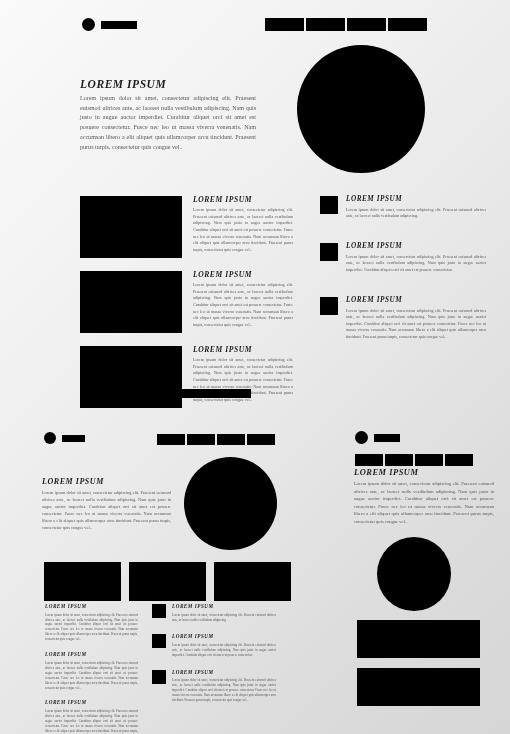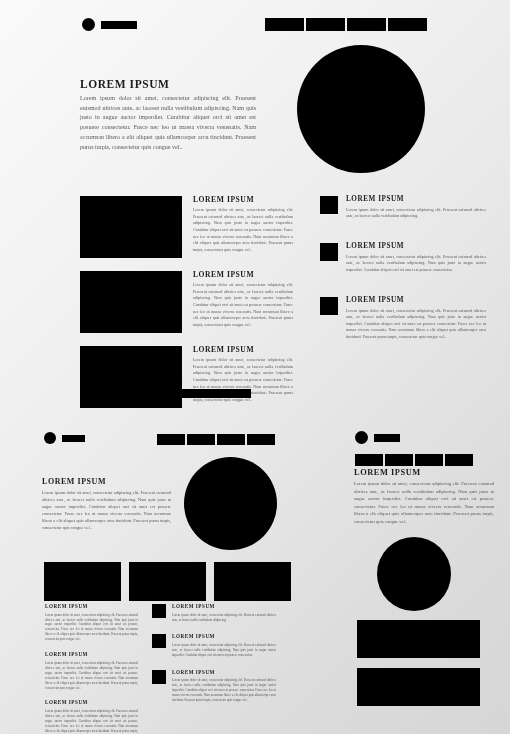--- a/index.html
+++ b/index.html
@@ -32,20 +32,21 @@
 
   .circle { border-radius: 50%; background: #000; }
 
   .heading {
     font-family: "Liberation Serif", serif;
     color: #1d1d1d;
     font-weight: 700;
     letter-spacing: 0.55px;
     margin: 0 0 3px 0;
     line-height: 1.1;
+    font-style: italic;
   }
   .body-text {
     font-family: "Liberation Serif", serif;
     color: #59595b;
     margin: 0;
     text-align: justify;
     hyphens: auto;
     -webkit-hyphens: auto;
   }
 

